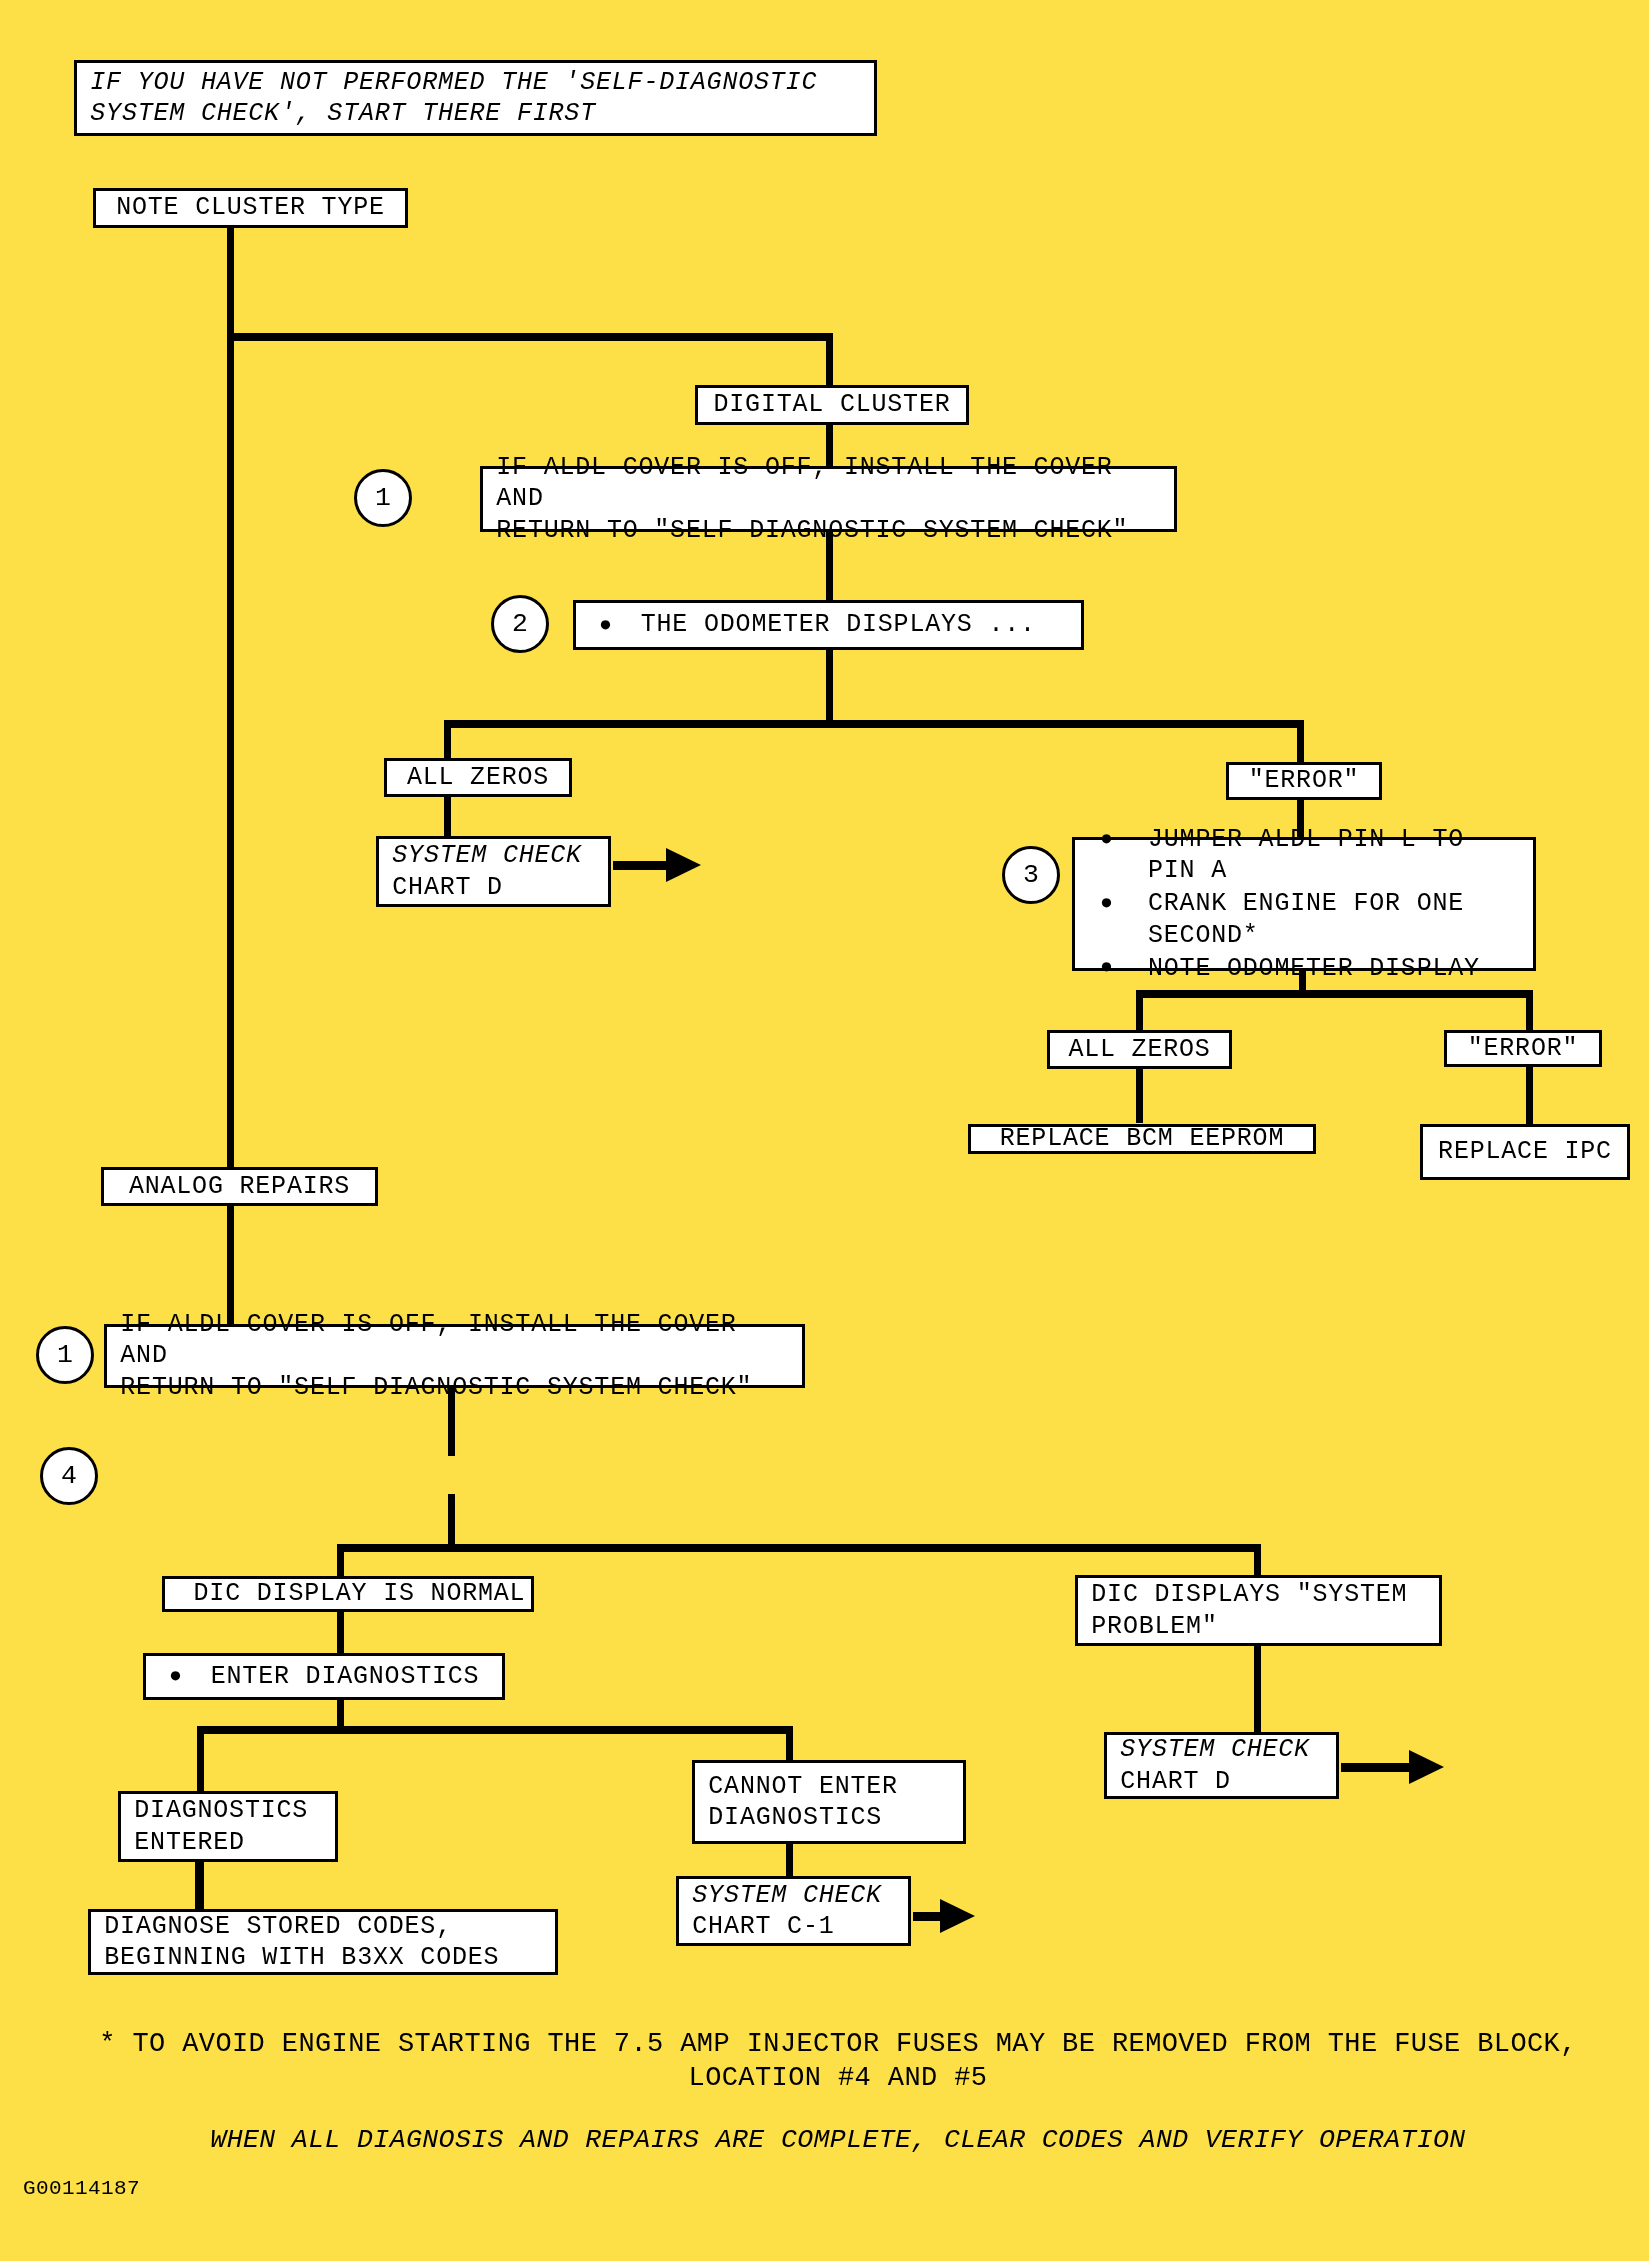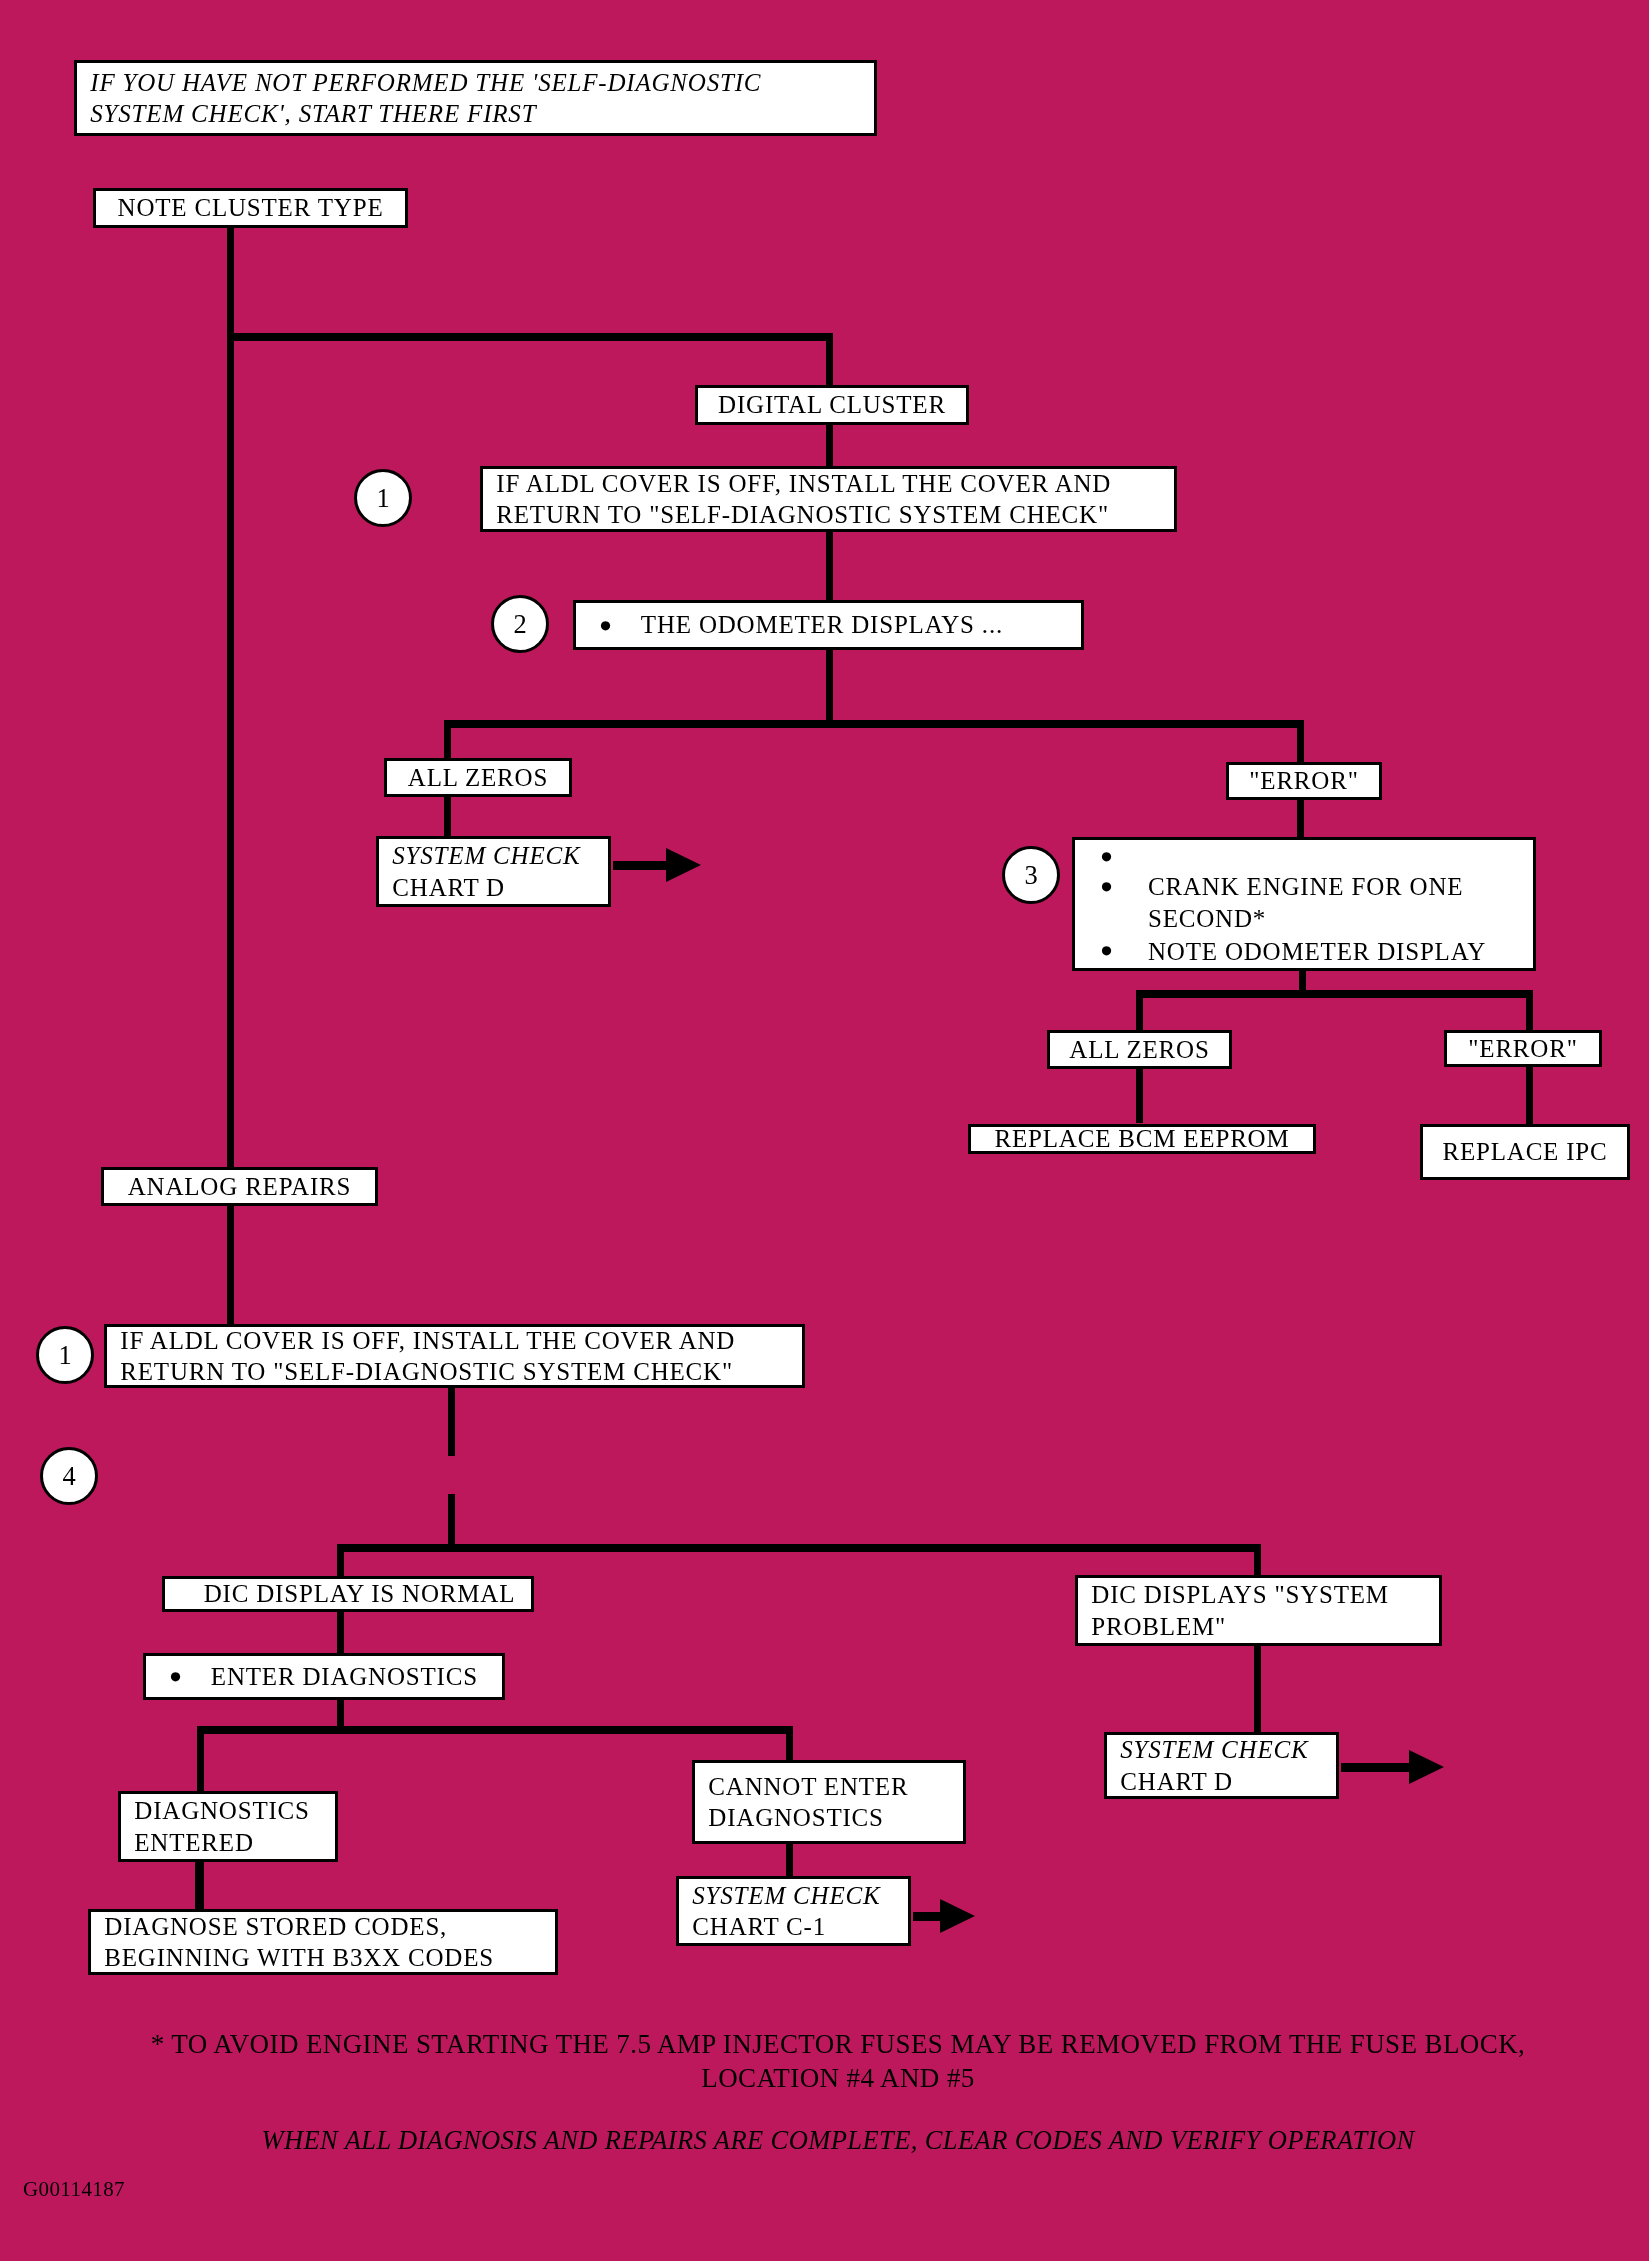--- a/index.html
+++ b/index.html
@@ -1,18 +1,18 @@
 <!DOCTYPE html>
 <html style="font-size:13.3px"><head>
 <meta charset="utf-8">
 <style>
   html,body { margin:0; padding:0; background:#e8e8e8; }
   .page {
-    position:relative; width:1649px; height:2261px; background:#be185d;
-    font-family:Liberation Serif, serif; color:#000; overflow:hidden;
+    position:relative; width:1649px; height:2261px; background:#fde047;
+    font-family:Liberation Mono, monospace; color:#000; overflow:hidden;
   }
   .box {
     position:absolute; box-sizing:border-box; border:3.3px solid #000; background:#fff;
     font-size:25px; letter-spacing:0.8px; line-height:1.25;
   }
   .box.center { display:flex; align-items:center; justify-content:center; text-align:center; }
   .box.lines  { display:flex; flex-direction:column; justify-content:center; padding:3.3px 8.3px 3.3px 13.3px; }
   .box.flexrow { display:flex; align-items:center; padding-left:23px; }
   .italic { font-style:italic; }
   .vline, .hline { position:absolute; background:#000; }
@@ -98,20 +98,21 @@
   </div>
   <div class="vline" style="left:1297px; top:799px; height:40px;"></div>
 
   <div class="circle" style="left:1002px; top:846px;">
     <span>3</span>
   </div>
   <div class="box lines" style="left:1072px; top:837px; width:464px; height:134px; padding-left:25px;">
     <div class="steps">
       <div class="step">
         <span class="bullet">●</span>
+        <span class="txt">JUMPER ALDL PIN L TO PIN A</span>
       </div>
       <div class="step">
         <span class="bullet">●</span>
         <span class="txt">CRANK ENGINE FOR ONE SECOND*</span>
       </div>
       <div class="step">
         <span class="bullet">●</span>
         <span class="txt">NOTE ODOMETER DISPLAY</span>
       </div>
     </div>

